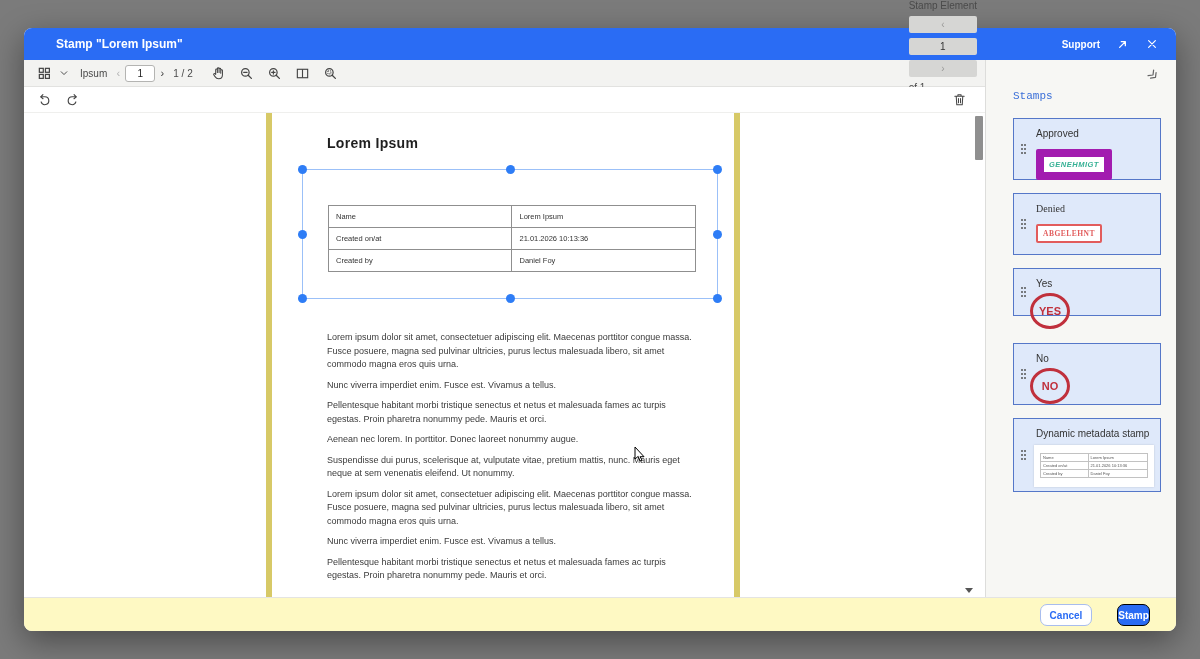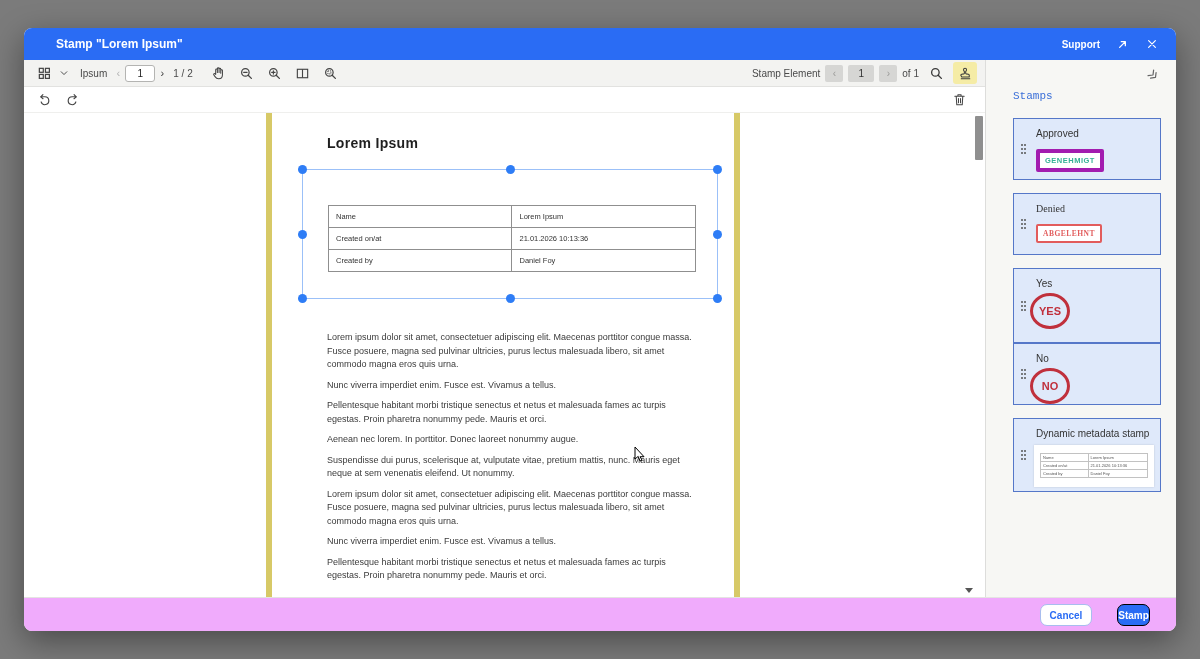--- a/index.html
+++ b/index.html
@@ -20,21 +20,21 @@
   .tb2 { position:absolute; left:0; top:27px; width:961px; height:26px; background:#fff; border-bottom:1px solid #efefed; display:flex; align-items:center; padding:0 8px; }
   .icon-btn { width:24px; height:22px; display:flex; align-items:center; justify-content:center; border-radius:3px; cursor:pointer; flex:0 0 auto; }
   .icon-btn.active { background:#f5eca6; }
   .tb-label { font-size:10px; color:#4a4a4a; }
   .nav-arrow { font-size:11px; color:#3c3c3c; width:14px; text-align:center; cursor:pointer; }
   .nav-arrow.dim { color:#b5b5b5; }
   .page-input { width:30px; height:17px; border:1px solid #b4b4b2; border-radius:3px; background:#fff; font-size:10px; text-align:center; color:#222; font-family:"Liberation Sans", sans-serif; }
   .gray-box { height:17px; min-width:18px; padding:0 4px; background:#d6d6d4; border-radius:2px; display:flex; align-items:center; justify-content:center; font-size:10px; color:#9a9a98; cursor:default; }
   .gray-box.val { color:#333; min-width:26px; }
   .spacer8 { width:8px; } .spacer14 { width:14px; } .spacer4 { width:4px; }
-  .tb1-right { margin-left:auto; display:flex; align-items:center; gap:5px; }
+  .tb1-right { margin-left:auto; display:flex; gap:5px;flex-direction:column; }
 
   
   .viewer { position:absolute; left:0; top:53px; width:961px; height:484px; background:#fff; overflow:hidden; }
   .edge-strip { position:absolute; top:0; width:6px; height:484px; background:#d7c967; }
   .doc-title { position:absolute; left:303px; top:22px; font-size:14px; font-weight:bold; color:#1f1f1f; letter-spacing:.3px; }
 
   .sel-box { position:absolute; left:278px; top:56px; width:416px; height:130px; border:1px solid #9bc0f8; cursor:move; }
   .handle { position:absolute; width:9px; height:9px; border-radius:50%; background:#2e7df6; }
 
   .meta-table { position:absolute; left:25px; top:35px; width:368px; border-collapse:collapse; }
@@ -50,30 +50,30 @@
   .cursor-icon { position:absolute; left:610px; top:333px; }
 
   
   .sidebar { position:absolute; left:961px; top:32px; width:191px; height:537px; background:#f7f7f4; border-left:1px solid #dddddb; }
   .collapse-ic { position:absolute; right:14px; top:8px; width:16px; height:16px; cursor:pointer; }
   .sb-heading { position:absolute; left:27px; top:30px; font-size:11px; color:#3a6fd8;font-family:Liberation Mono, monospace; }
   .stamp-card { position:absolute; left:27px; width:148px; background:#dfe9fa; border:1px solid #5577c8; border-radius:0; cursor:pointer; }
   .card-label { position:absolute; left:22px; top:9px; font-size:10px; color:#333; }
   .drag-handle { position:absolute; left:6px; top:50%; transform:translateY(-50%); }
   .badge-rect { position:absolute; left:22px; top:30px; background:#fff; font-size:7.5px; font-weight:bold; letter-spacing:.5px; padding:3px 5px; border-radius:2px; }
-  .badge-genehmigt { border:4px solid #a21caf; color:#35b195; }
+  .badge-genehmigt { border:8px solid #a21caf; color:#35b195;font-style:italic; }
   .badge-abgelehnt { border:2px solid #e25c5c; color:#e25c5c; }
   .badge-circle { position:absolute; left:16px; top:24px; width:40px; height:36px; border:3px solid #c0303c; border-radius:50%; color:#c0303c; font-size:11px; font-weight:bold; display:flex; align-items:center; justify-content:center; background:transparent; }
   .mini-preview { position:absolute; left:20px; top:26px; width:120px; height:42px; background:#fff; box-shadow:0 0 2px rgba(0,0,0,.15); }
   .mini-table { position:absolute; left:6px; top:8px; width:108px; border-collapse:collapse; }
   .mini-table td { border:1px solid #c2c2c2; height:8px; font-size:4px; color:#555; padding-left:2px; }
   .mini-table td.c1 { width:48px; } .mini-table td.c2 { width:60px; }
 
   
-  .ftr { position:absolute; left:0; top:569px; width:1152px; height:34px; background:#f0abfc; border-top:1px solid #e4e4e2; border-radius:0 0 8px 8px; }
+  .ftr { position:absolute; left:0; top:569px; width:1152px; height:34px; background:#fef9c3; border-top:1px solid #e4e4e2; border-radius:0 0 8px 8px; }
   .btn { position:absolute; top:6px; height:22px; border-radius:7px; font-size:10px; font-weight:bold; display:flex; align-items:center; justify-content:center; cursor:pointer; font-family:"Liberation Sans", sans-serif; }
   .btn-cancel { right:84px; width:52px; background:#fff; border:1px solid #a8bdee; color:#2a6cf4; }
   .btn-stamp { right:26px; width:33px; background:#2a6cf4; border:1px solid #000000; color:#fff; }
 
   svg { display:block; }
 </style>
 </head>
 <body>
 
 <div class="modal">
@@ -299,21 +299,21 @@
               <circle cx="5" cy="6" r="1"></circle>
               <circle cx="2" cy="10" r="1"></circle>
               <circle cx="5" cy="10" r="1"></circle>
             </g>
           </svg>
       </div>
       <div class="card-label">Denied</div>
       <div class="badge-rect badge-abgelehnt">ABGELEHNT</div>
     </div>
 
-    <div class="stamp-card" style="top:208px; height:75px;">
+    <div class="stamp-card" style="top:208px; height:48px;">
       <div class="drag-handle">
         <svg width="7" height="12" viewBox="0 0 7 12">
             <g fill="#555">
               <circle cx="2" cy="2" r="1"></circle>
               <circle cx="5" cy="2" r="1"></circle>
               <circle cx="2" cy="6" r="1"></circle>
               <circle cx="5" cy="6" r="1"></circle>
               <circle cx="2" cy="10" r="1"></circle>
               <circle cx="5" cy="10" r="1"></circle>
             </g>

